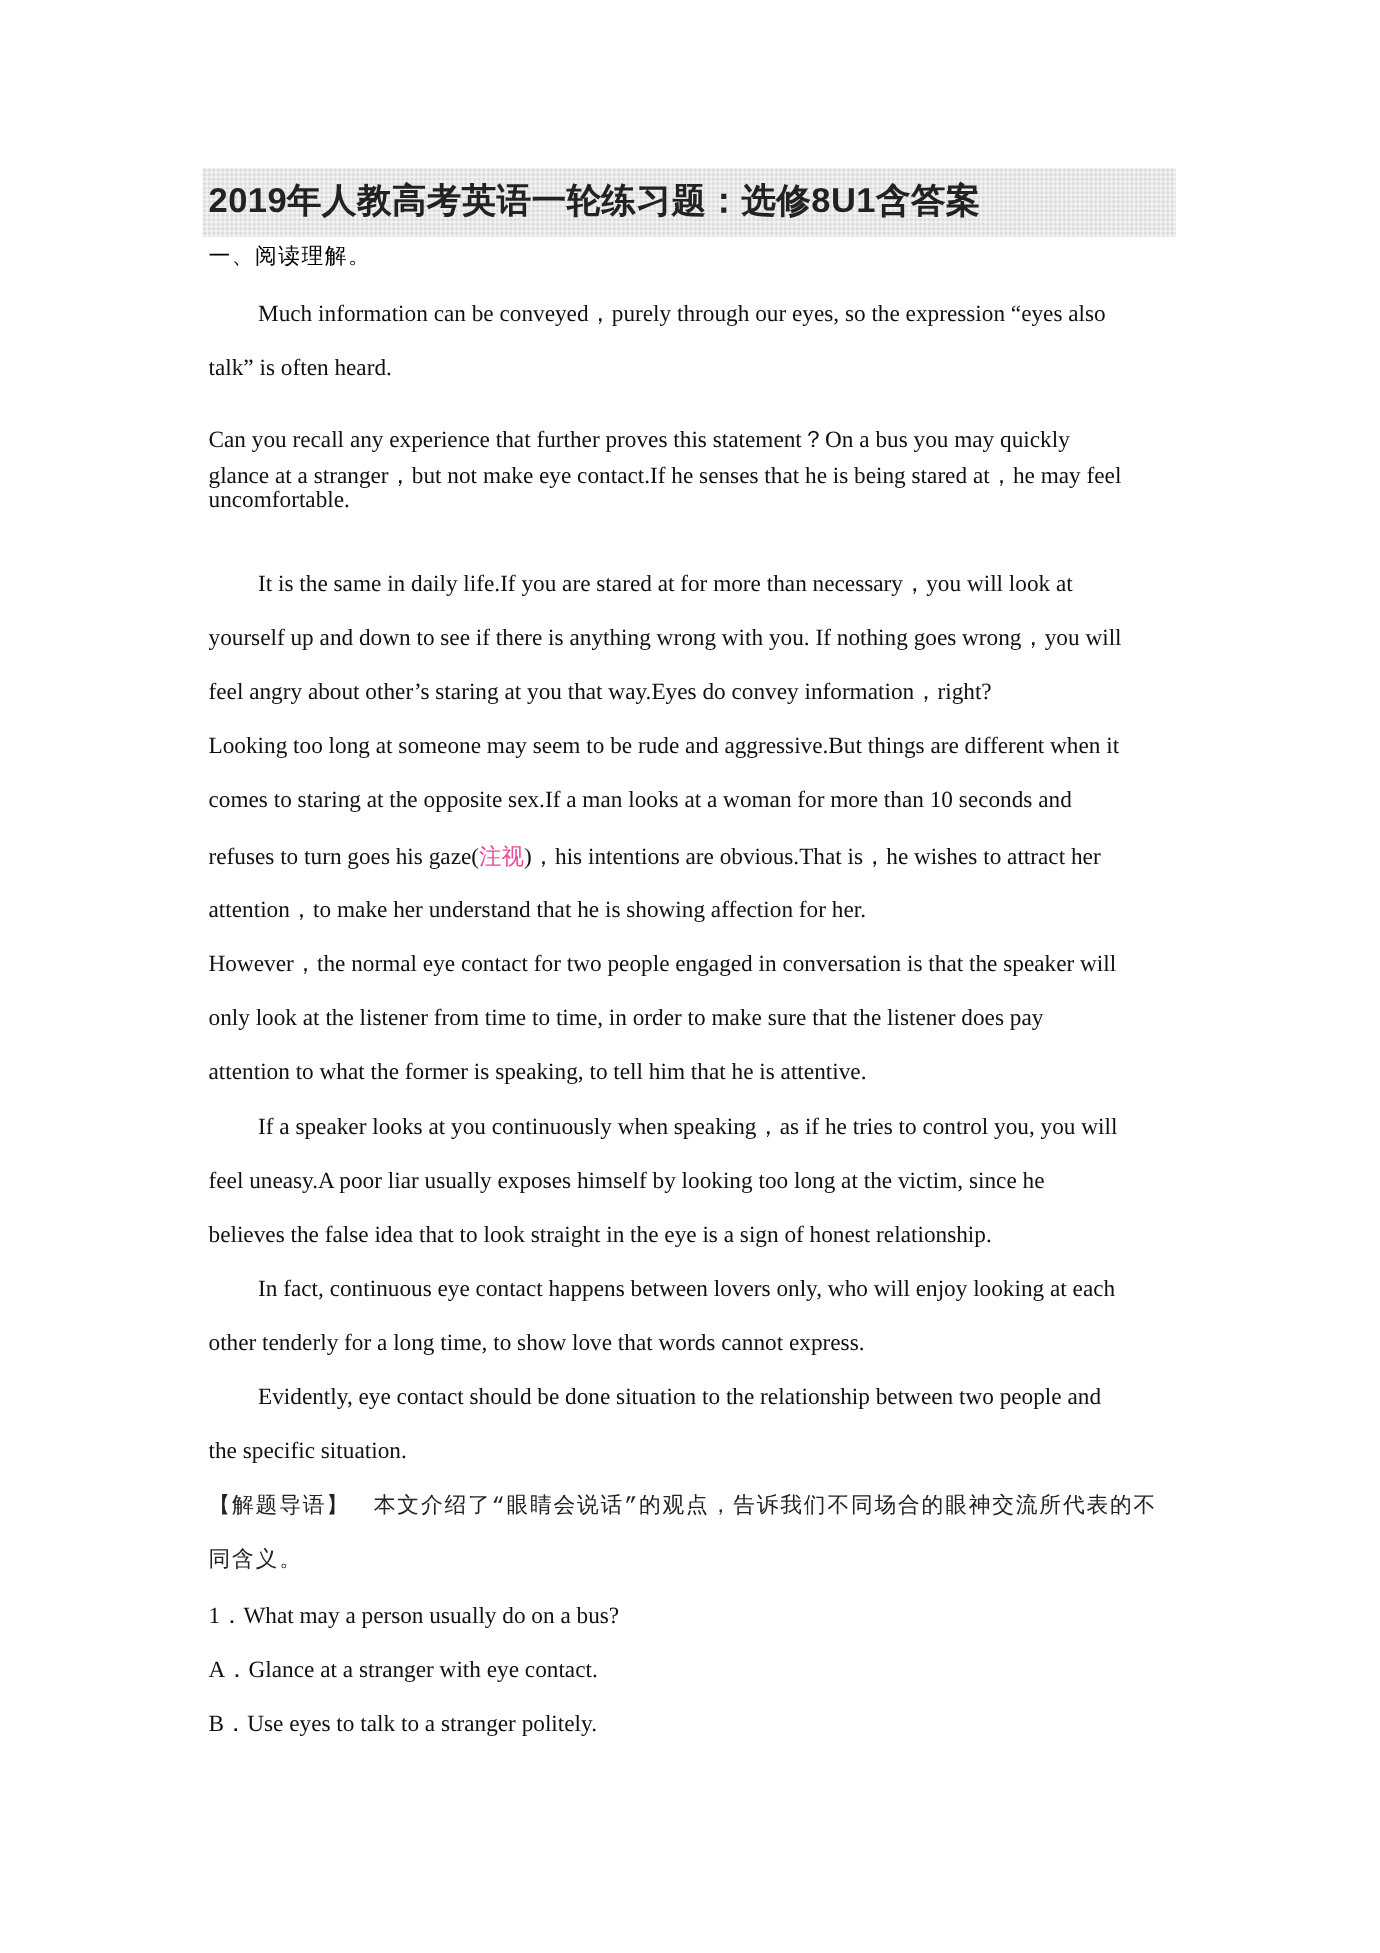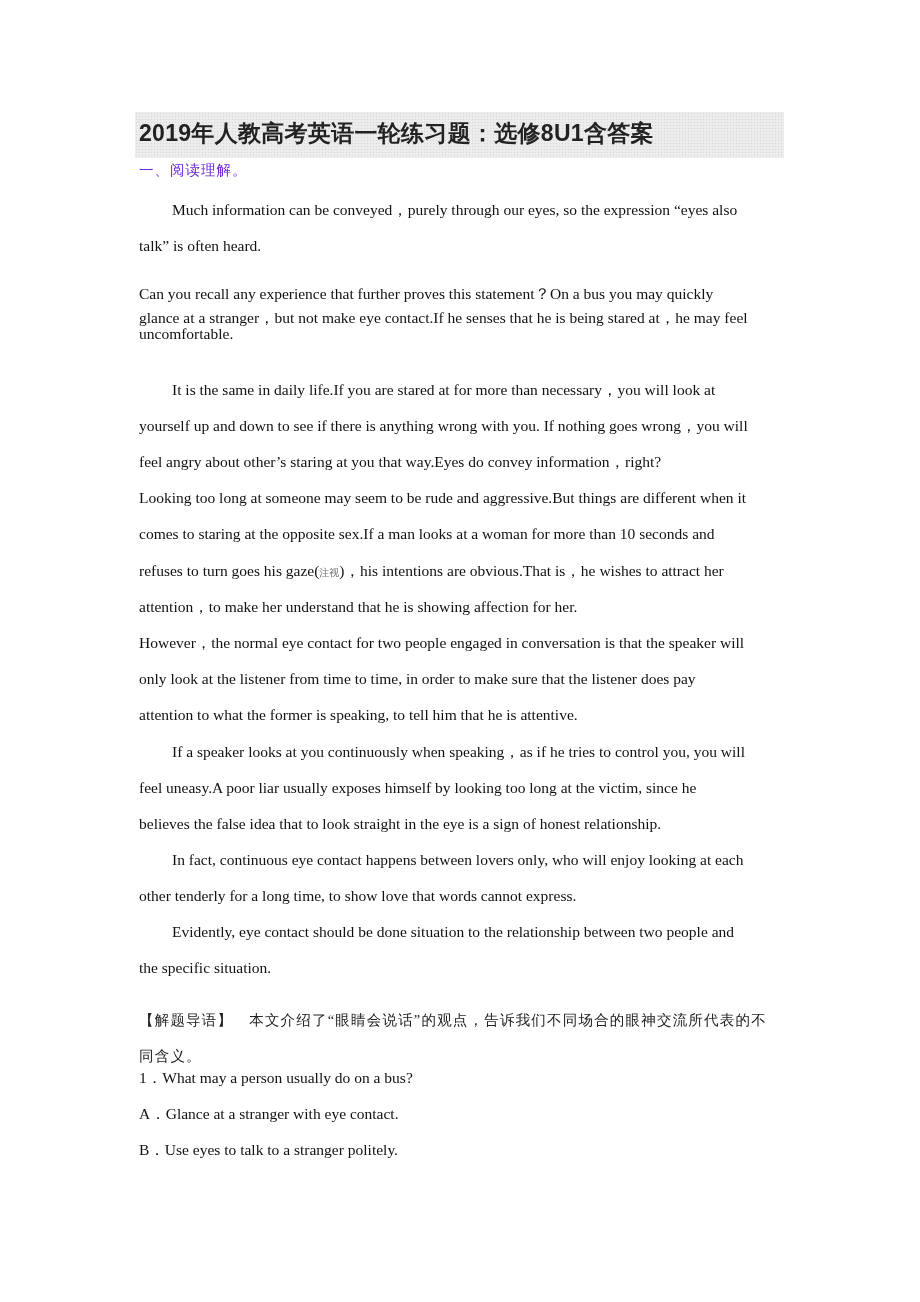--- a/index.html
+++ b/index.html
@@ -38,43 +38,42 @@
       color: #222222;
       letter-spacing: 0.3px;
       white-space: nowrap;
     }
     .section-head {
       position: absolute;
       left: 139px;
       top: 161px;
       font-family: Liberation Mono, monospace;
       font-size: 14.5px;
-      color: #6d28d9;
+      color: #000000;
       letter-spacing: 1px;
     }
     .line {
       position: absolute;
       left: 139px;
       font-size: 15.5px;
       line-height: 20px;
       white-space: nowrap;
       color: #111;
     }
     .indent { left: 172px; }
     .cn {
-      font-family: Liberation Serif, serif;
+      font-family: Liberation Mono, monospace;
       font-size: 14.5px;
       color: #222;
       letter-spacing: 1.2px;
-      margin-top: 15px;
     }
     .cn-inline {
       font-family: "DejaVu Sans", sans-serif;
-      font-size: 10px;
-      color: #737373;
+      font-size: 15px;
+      color: #ec4899;
     }
   </style>
 </head>
 <body>
 
 <div class="title-box"></div>
 <div class="title">2019年人教高考英语一轮练习题：选修8U1含答案</div>
 <div class="section-head">一、阅读理解。</div>
 
 <div class="line indent" style="top:200px">Much information can be conveyed，purely through our eyes, so the expression  “eyes also</div>

